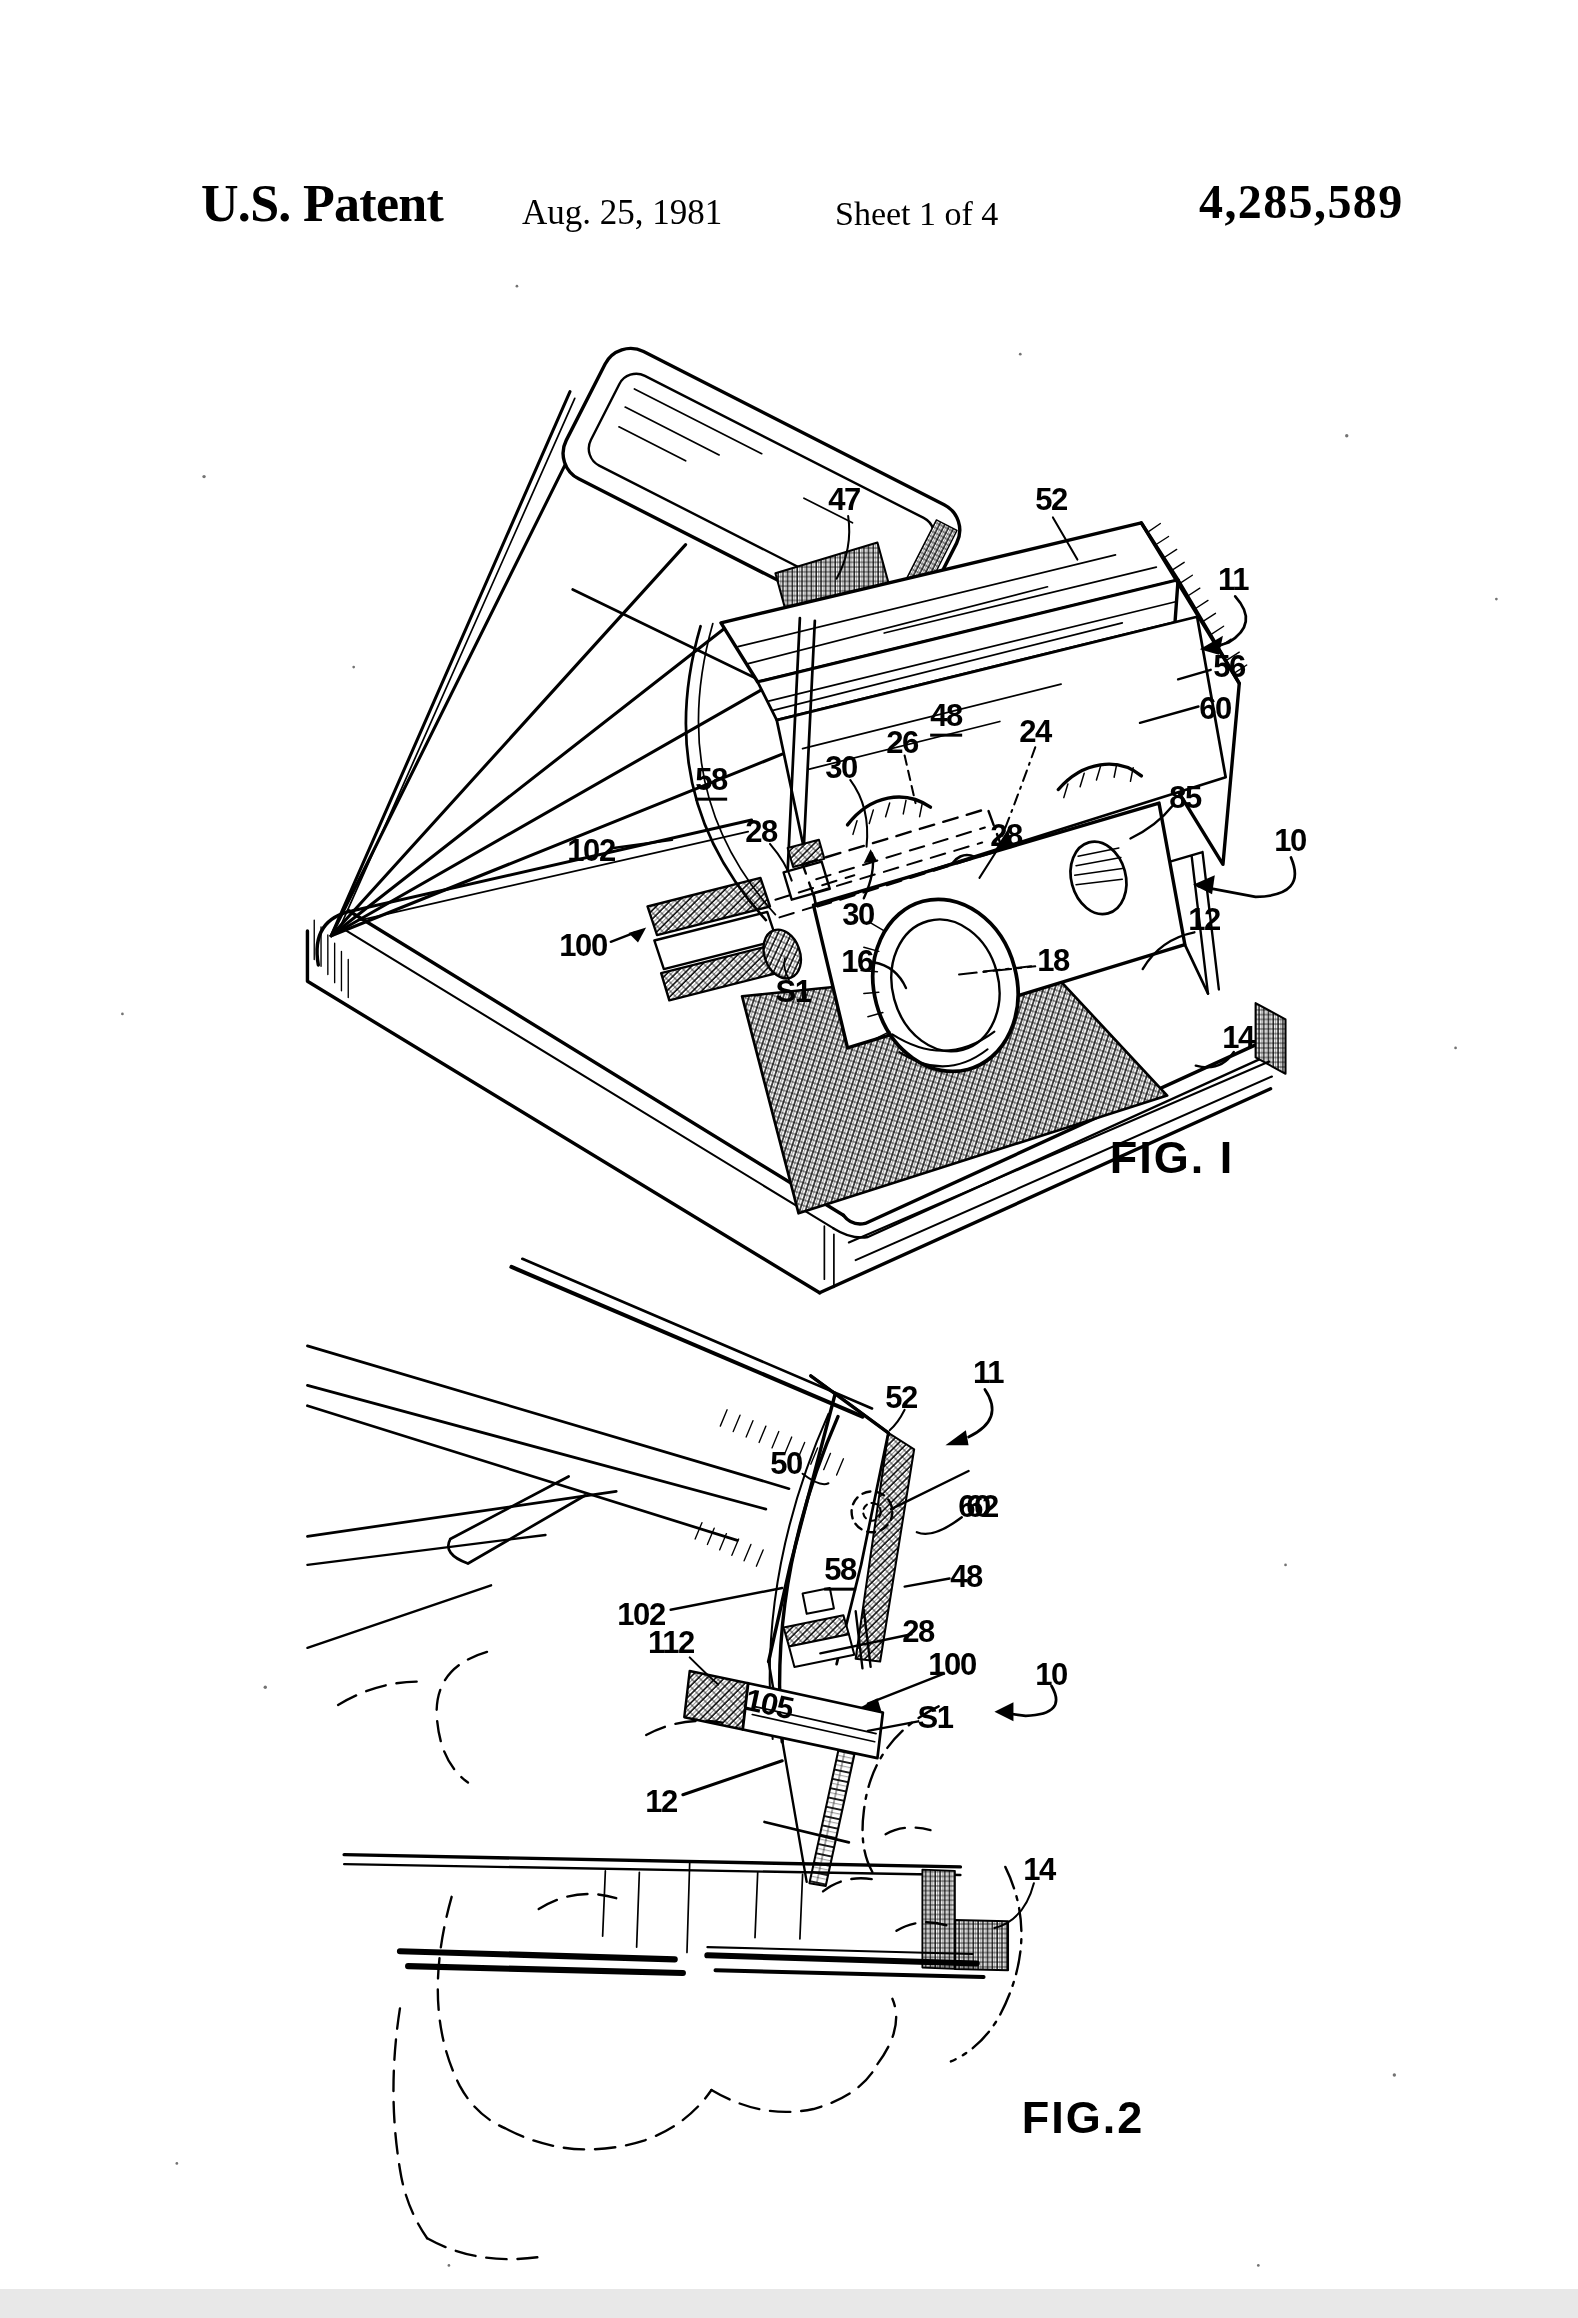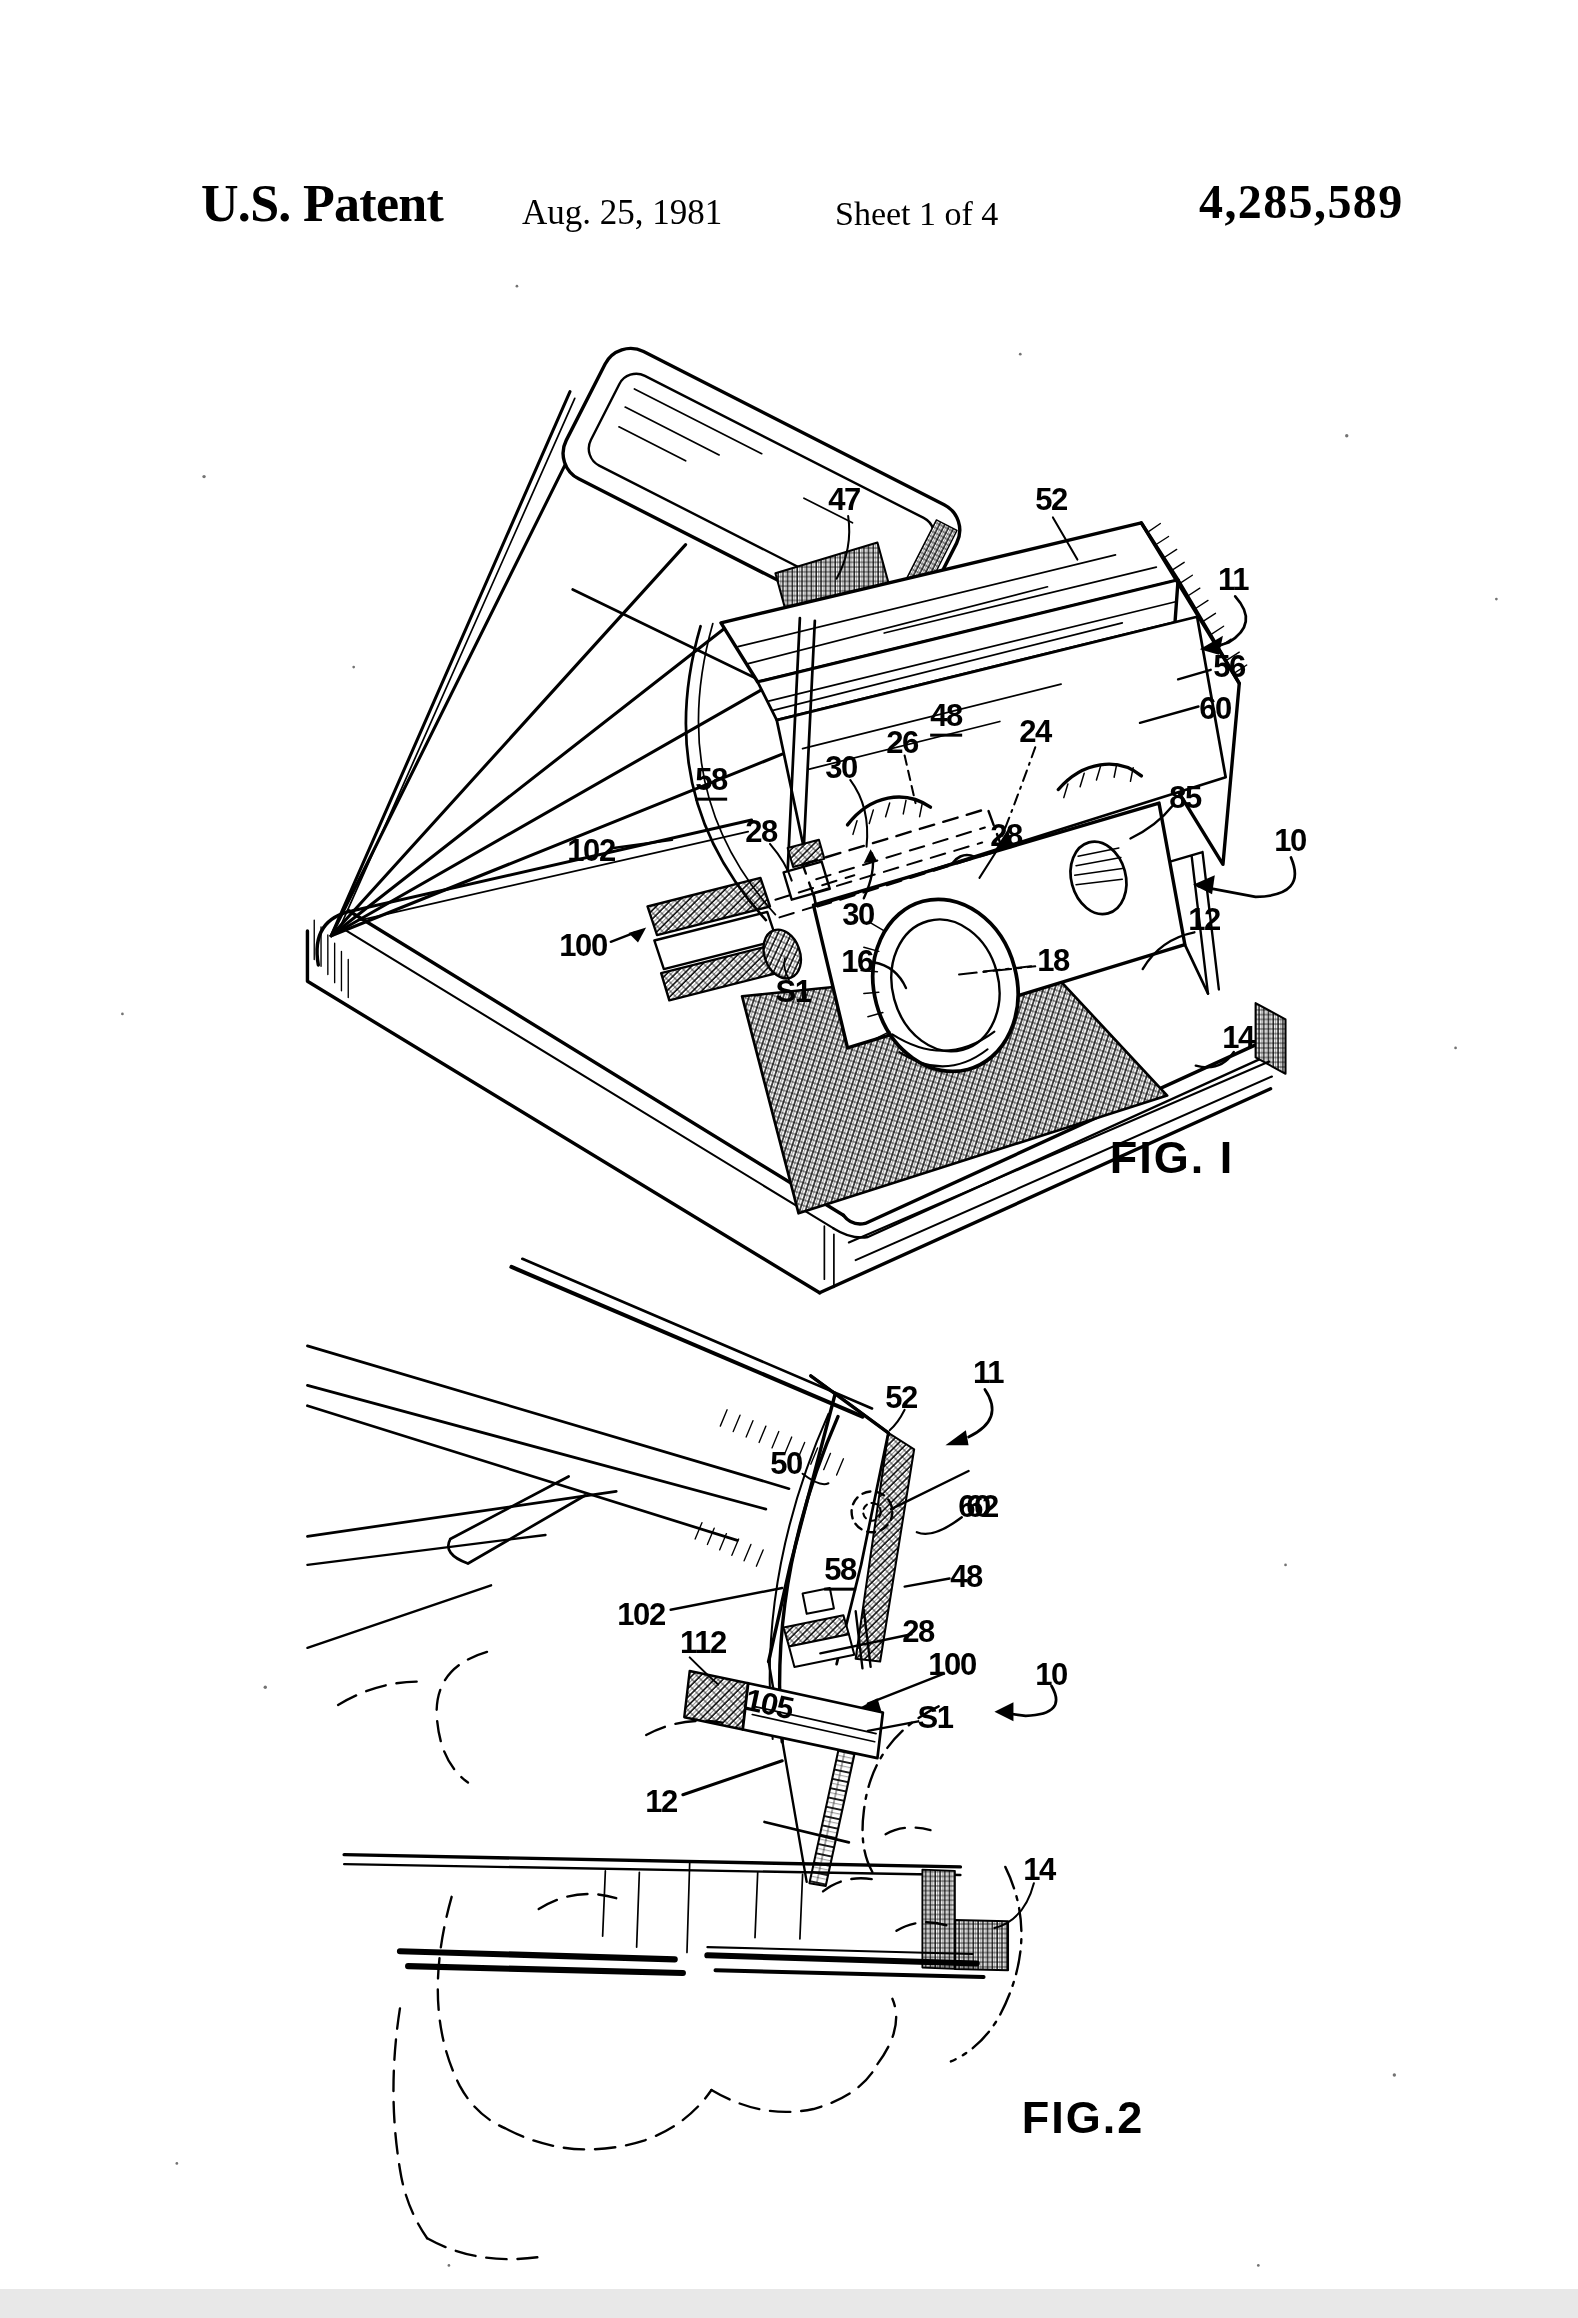--- a/index.html
+++ b/index.html
@@ -325,21 +325,21 @@
     </div>
   <div class="label-layer">
       <div class="ref" style="left: 901px; top: 1397px;">52</div>
       <div class="ref" style="left: 988px; top: 1372px;">11</div>
       <div class="ref" style="left: 786px; top: 1463px; text-align: center;">50</div>
       <div class="ref" style="left: 982px; top: 1462px; margin-top: 44px;">62</div>
       <div class="ref" style="left: 974px; top: 1506px;">60</div>
       <div class="ref ul" style="left: 840px; top: 1572px;">58</div>
       <div class="ref" style="left: 966px; top: 1576px;">48</div>
       <div class="ref" style="left: 641px; top: 1614px;">102</div>
-      <div class="ref" style="left: 671px; top: 1642px; margin-left: 32px;">112</div>
+      <div class="ref" style="left: 671px; top: 1642px;">112</div>
       <div class="ref" style="left: 918px; top: 1631px;">28</div>
       <div class="ref" style="left: 952px; top: 1664px;">100</div>
       <div class="ref" style="left: 769px; top: 1704px; transform: translate(-50%, -50%) rotate(12deg);">105</div>
       <div class="ref" style="left: 1051px; top: 1674px;">10</div>
       <div class="ref" style="left: 935px; top: 1717px;">S1</div>
       <div class="ref" style="left: 661px; top: 1801px;">12</div>
       <div class="ref" style="left: 1039px; top: 1869px;">14</div>
     </div>
 
   <div class="fig-caption" style="left:1172px;top:1157px">FIG. I</div>

